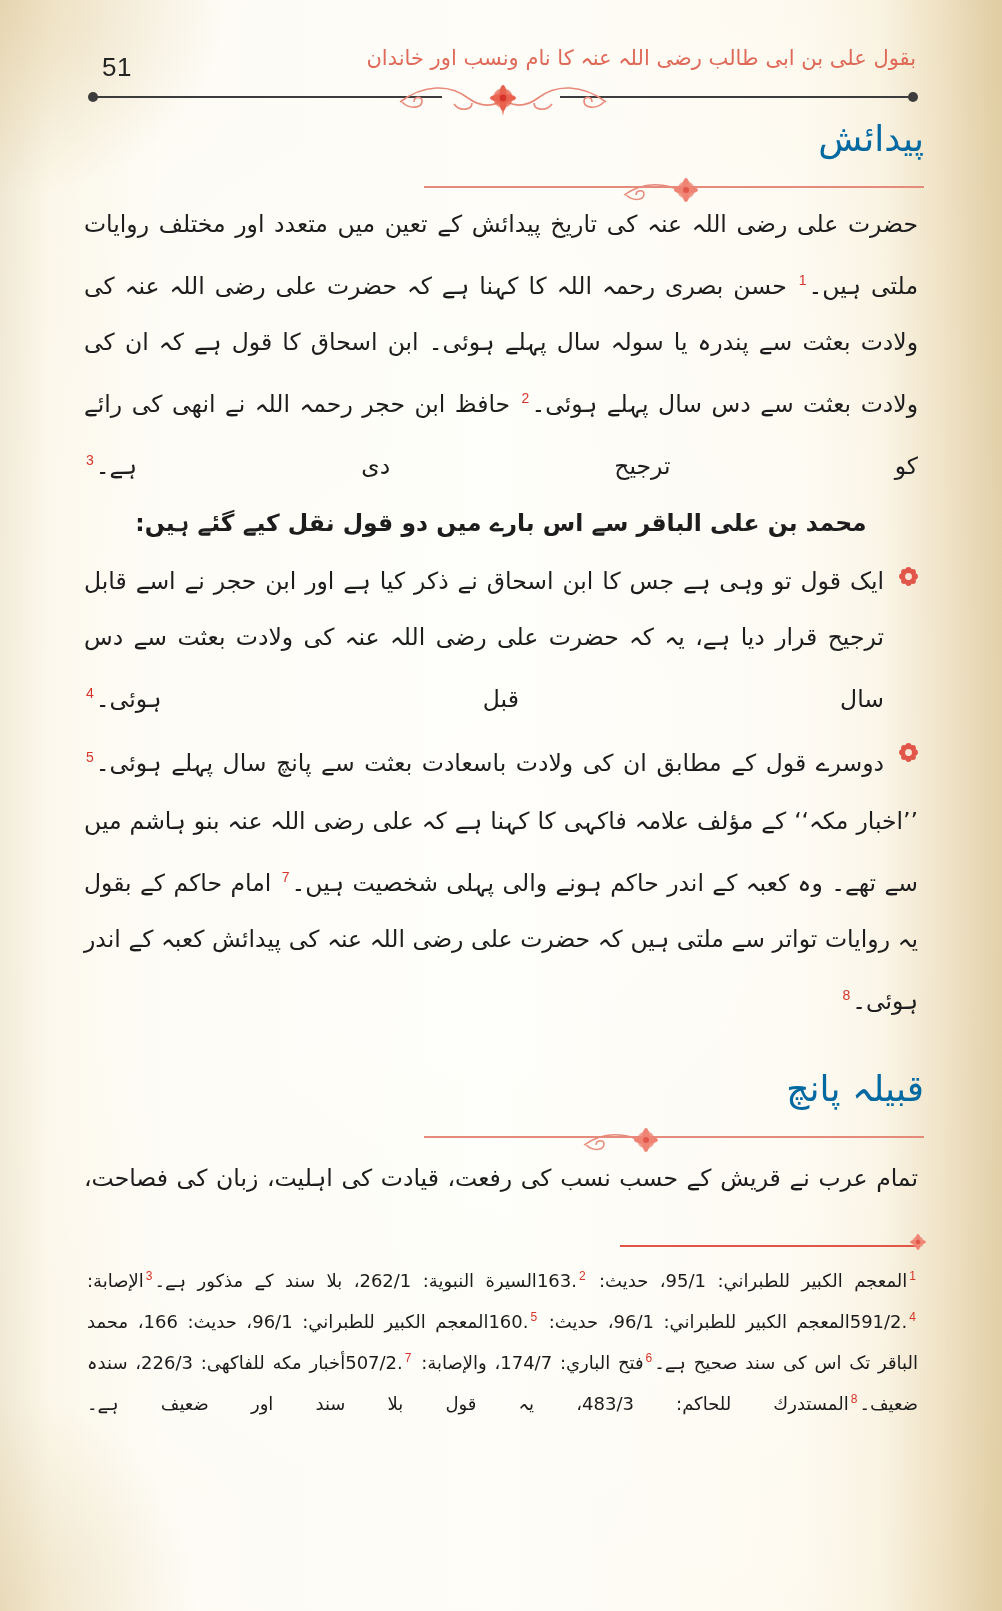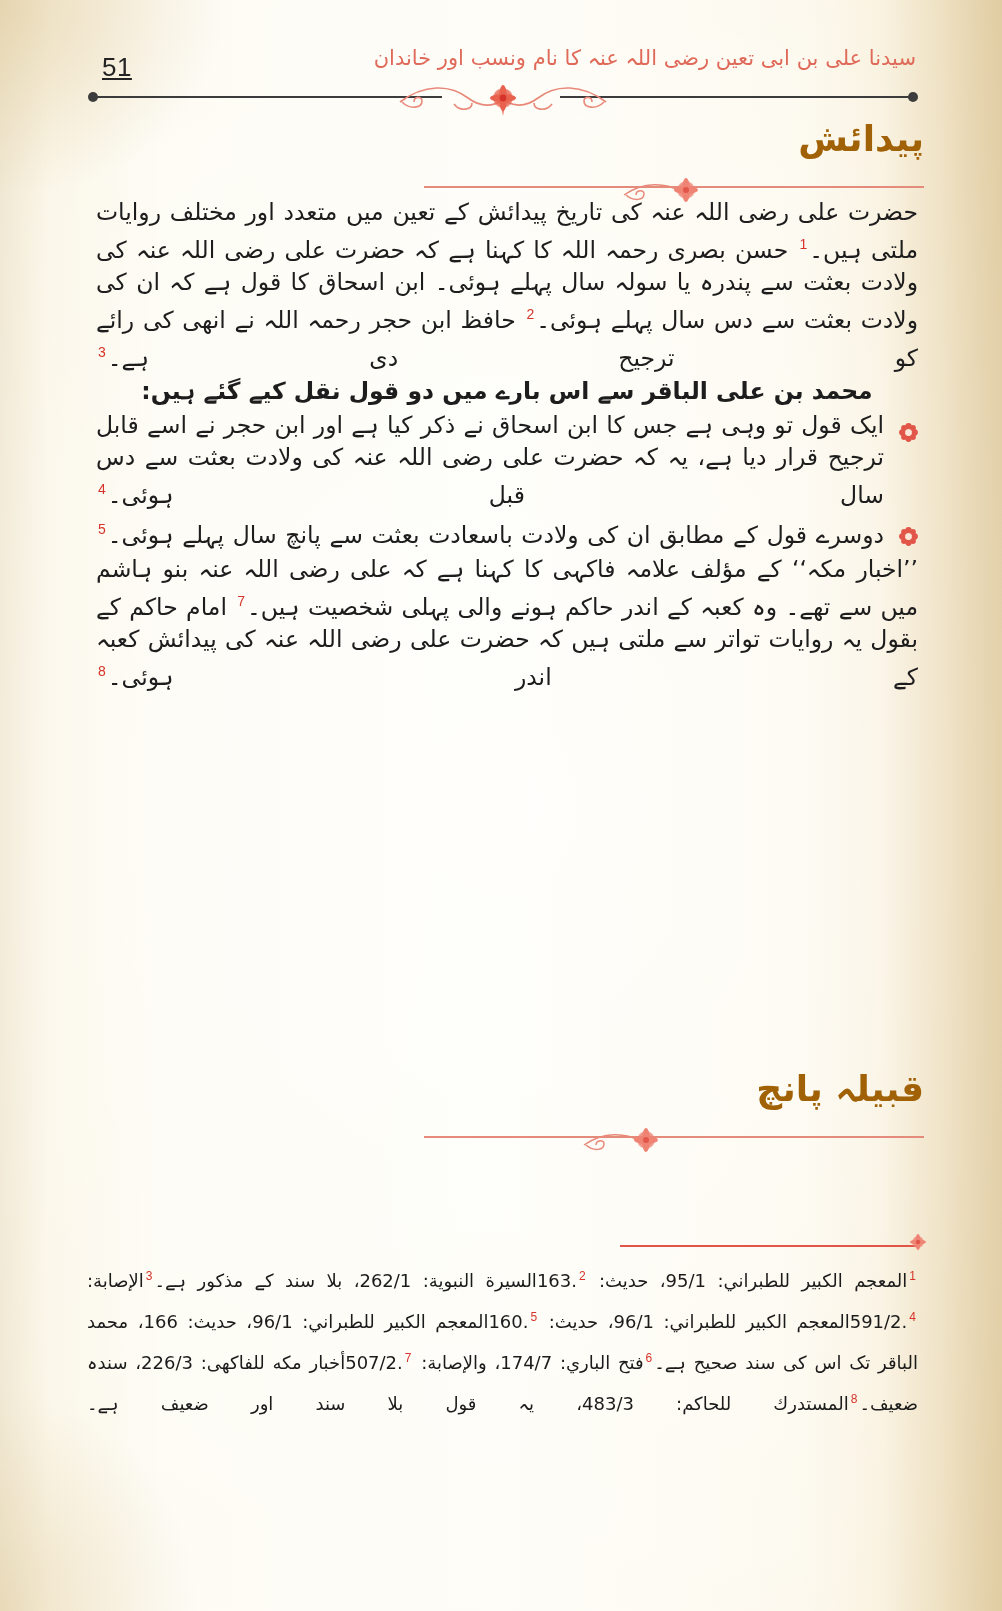--- a/index.html
+++ b/index.html
@@ -53,21 +53,20 @@
     height: 62px;
   }
   .folio {
     position: absolute;
     left: 14px;
     top: 14px;
     font-family: "Liberation Sans", sans-serif;
     font-size: 26px;
     color: #232323;
     letter-spacing: 0.5px;
-    text-decoration: underline;
   }
   .header-title {
     position: absolute;
     right: 2px;
     top: 6px;
     font-family: "DejaVu Sans", sans-serif;
     font-size: 21px;
     line-height: 1.35;
     color: #e06a5a;
     direction: rtl;
@@ -112,22 +111,22 @@
     position: absolute;
     right: 78px;
     width: 620px;
     height: 76px;
     direction: rtl;
     text-align: right;
   }
   .section-head .label {
     font-family: "DejaVu Sans", sans-serif;
     font-size: 36px;
-    font-weight: bold;
-    color: #a16207;
+    font-weight: normal;
+    color: #0369a1;
     line-height: 1.15;
     display: inline-block;
   }
   .section-head .underline {
     position: absolute;
     right: 0;
     bottom: 6px;
     left: 120px;
     height: 2px;
     background: #e58b7c;
@@ -141,22 +140,21 @@
 
   
   .body-text {
     position: absolute;
     direction: rtl;
     text-align: justify;
     text-align-last: justify;
     font-family: "DejaVu Sans", sans-serif;
     color: #1d1d1d;
     font-size: 23.5px;
-    line-height: 32px;
-    margin-left: 12px;
+    line-height: 56px;
   }
   .para {
     margin: 0 0 2px 0;
   }
   .sup {
     color: #d6342a;
     font-size: 14px;
     vertical-align: super;
     font-family: "Liberation Sans", sans-serif;
     padding: 0 2px;
@@ -218,21 +216,21 @@
 
 <div class="page"></div>
 <div class="corner-tint-tl"></div>
 <div class="corner-tint-bl"></div>
 <div class="corner-tint-r"></div>
 
 <div class="content">
 
   <div class="header">
     <div class="folio">51</div>
-    <div class="header-title">سیدنا علی بن ابی تعین رضی اللہ عنہ کا نام ونسب اور خاندان</div>
+    <div class="header-title">بقول علی بن ابی طالب رضی اللہ عنہ کا نام ونسب اور خاندان</div>
     <div class="rule-wrap">
       <div class="rule-dot l"></div>
       <div class="rule-dot r"></div>
       <div class="rule-line rule-left"></div>
       <div class="rule-line rule-right"></div>
       <svg class="rule-orn" viewBox="0 0 230 40">
         <g fill="none" stroke="#e8897a" stroke-width="1.6">
           <path d="M12 26 C 36 8, 62 8, 80 22 C 92 31, 104 31, 115 24"></path>
           <path d="M218 26 C 194 8, 168 8, 150 22 C 138 31, 126 31, 115 24"></path>
           <path d="M14 26 C 22 34, 34 32, 34 25 C 34 20, 26 20, 26 26"></path>
@@ -325,20 +323,23 @@
       <g fill="#ef8374">
         <ellipse cx="72" cy="19" rx="4" ry="12"></ellipse>
         <ellipse cx="72" cy="19" rx="12" ry="4"></ellipse>
         <ellipse cx="72" cy="19" rx="9" ry="8" transform="rotate(45 72 19)" opacity="0.6"></ellipse>
         <ellipse cx="72" cy="19" rx="9" ry="8" transform="rotate(-45 72 19)" opacity="0.6"></ellipse>
         <circle cx="72" cy="19" r="3" fill="#e2564a"></circle>
       </g>
     </svg>
   </div>
 
+  <div class="body-text" style="right:84px; left:84px; top:1150px;">
+    <p class="para"><span>تمام عرب نے قریش کے حسب نسب کی رفعت، قیادت کی اہلیت، زبان کی فصاحت،</span></p>
+  </div>
 
   <div class="fn-rule-wrap" style="top:1238px;">
     <div class="fn-rule"></div>
     <svg class="fn-orn" viewBox="0 0 34 24">
       <g fill="#ef8374">
         <ellipse cx="16" cy="12" rx="2.6" ry="8"></ellipse>
         <ellipse cx="16" cy="12" rx="8" ry="2.6"></ellipse>
         <ellipse cx="16" cy="12" rx="6" ry="5" transform="rotate(45 16 12)" opacity="0.6"></ellipse>
         <ellipse cx="16" cy="12" rx="6" ry="5" transform="rotate(-45 16 12)" opacity="0.6"></ellipse>
         <circle cx="16" cy="12" r="2.2" fill="#e2564a"></circle>

